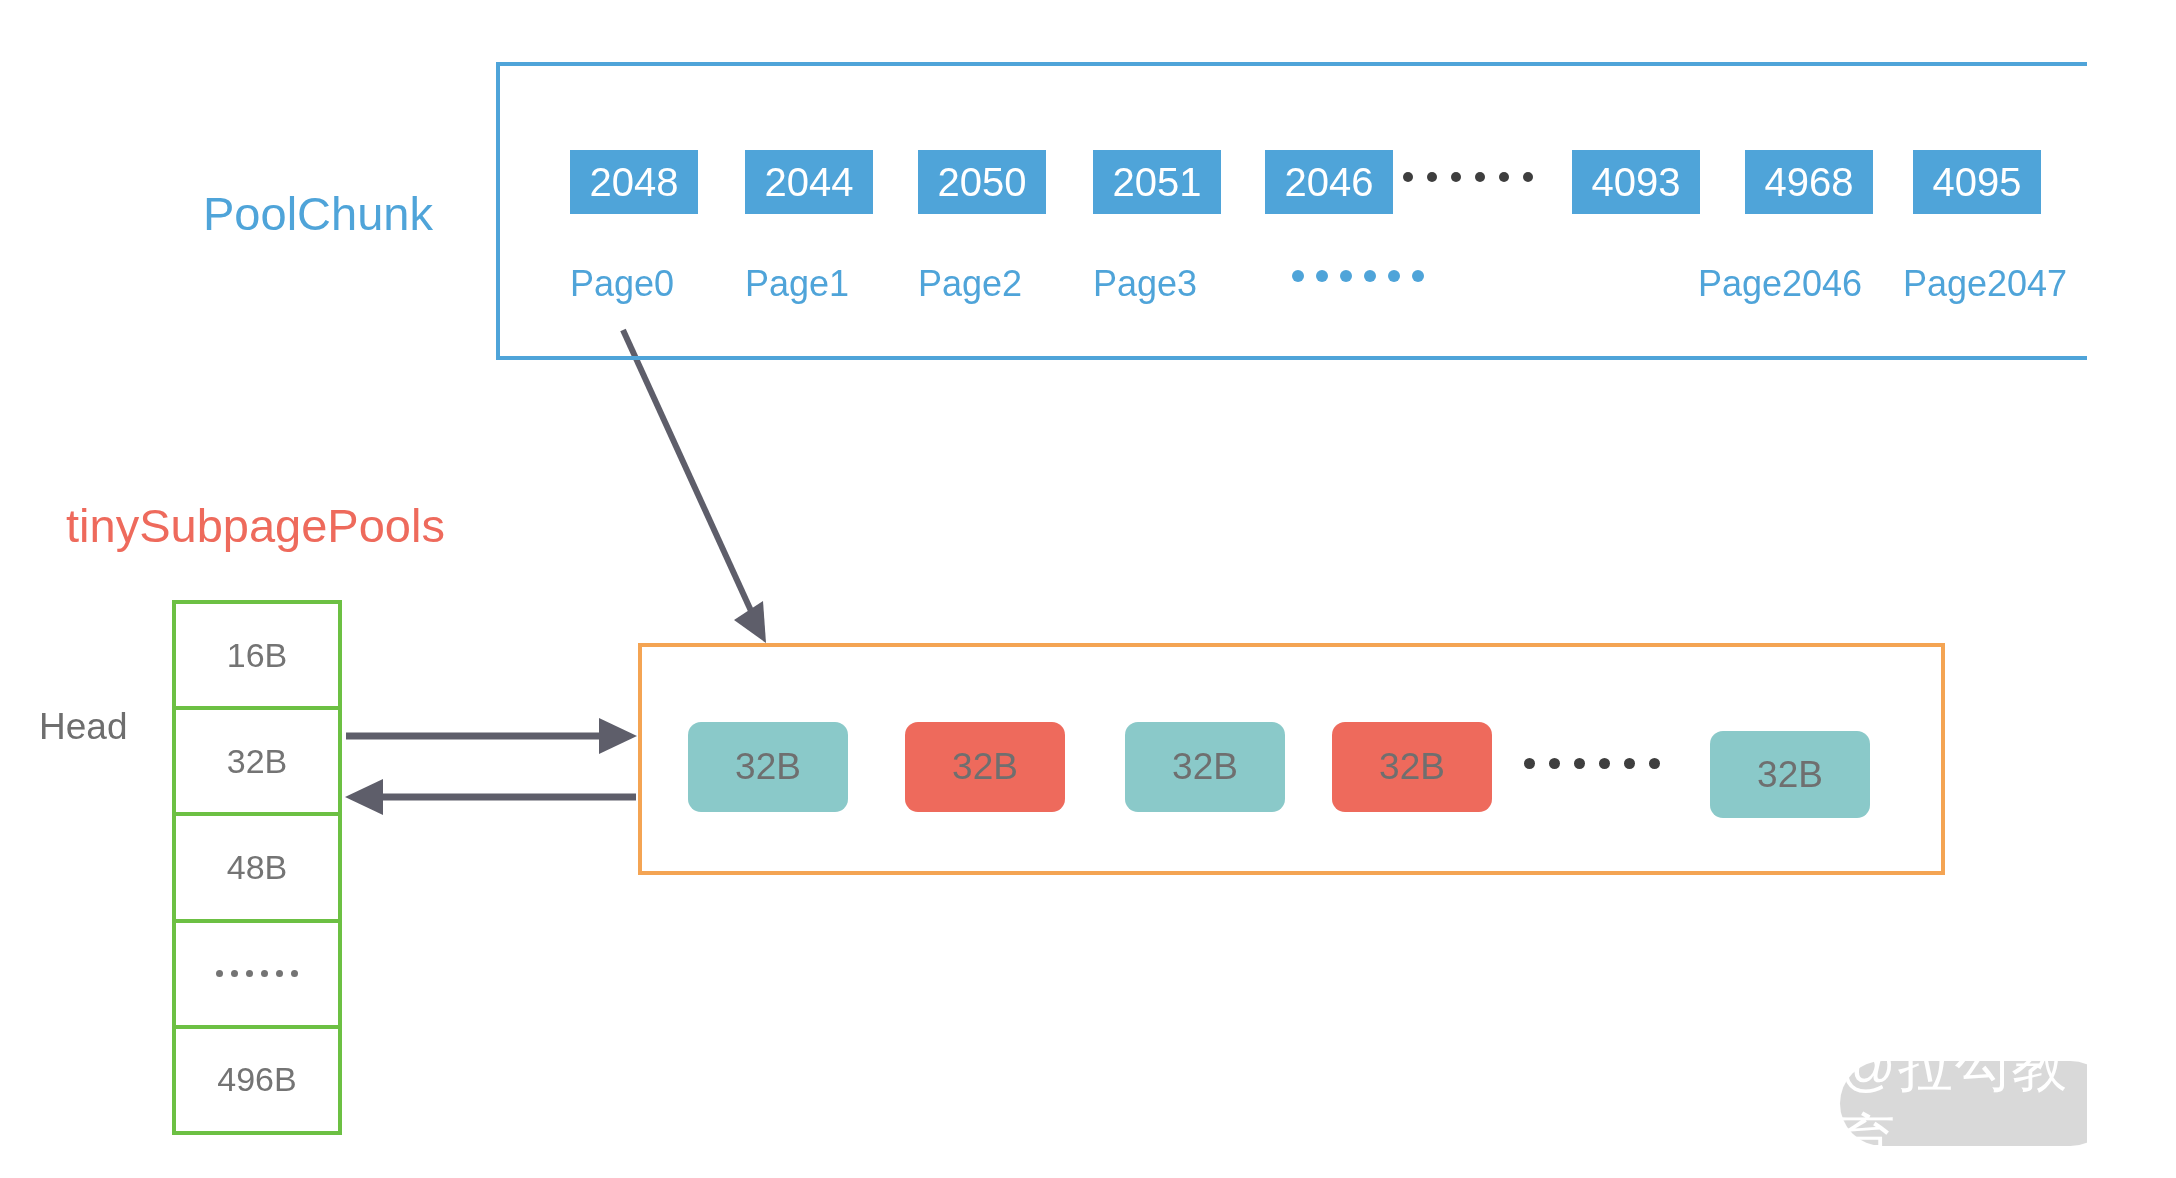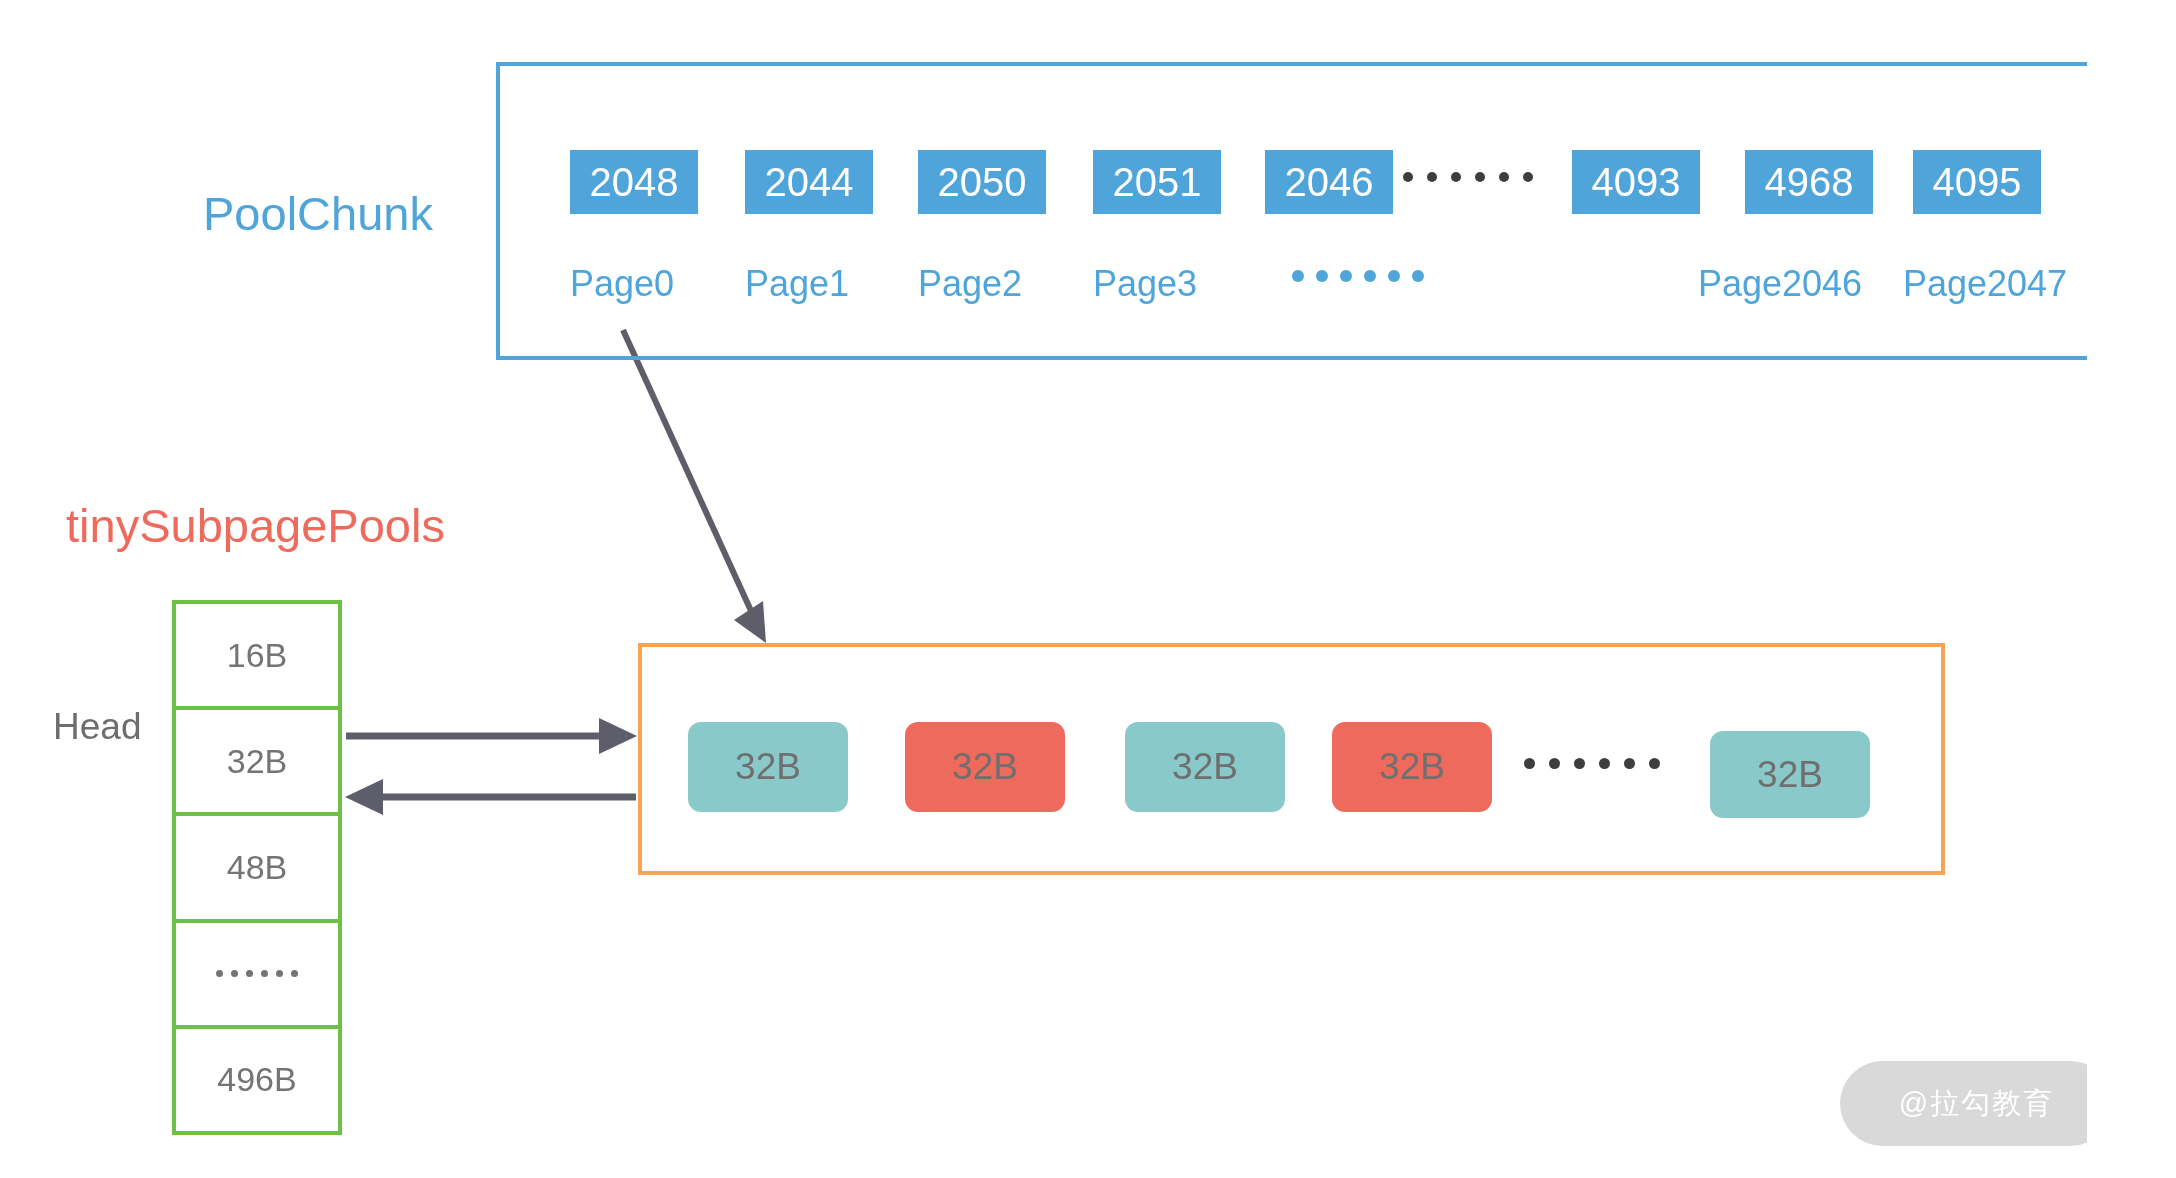--- a/index.html
+++ b/index.html
@@ -24,41 +24,41 @@
   
   .dots{position:absolute;display:flex;align-items:center;}
   .dots i{display:block;border-radius:50%;}
   .dots-top{left:1403px;top:172px;gap:14px;}   .dots-top i{width:10px;height:10px;background:var(--darkdot);}
   .dots-pages{left:1292px;top:270px;gap:12px;} .dots-pages i{width:12px;height:12px;background:var(--blue);}
   .dots-sub{left:1524px;top:758px;gap:14px;}   .dots-sub i{width:11px;height:11px;background:var(--darkdot);}
   .dots-row{position:static;gap:8px;}          .dots-row i{width:7px;height:7px;background:var(--celltext);}
 
   
   .tiny-label{position:absolute;left:66px;top:498px;font-size:47px;color:var(--coral);font-weight:500;}
-  .head-label{position:absolute;left:53px;top:706px;width:92px;font-size:37px;color:var(--gray);}
+  .head-label{position:absolute;left:39px;top:706px;width:92px;font-size:37px;color:var(--gray);}
   .tiny-table{position:absolute;left:172px;top:600px;width:170px;height:535px;
     border:4px solid var(--green);display:flex;flex-direction:column;background:#fff;}
   .trow{flex:1;display:flex;align-items:center;justify-content:center;
     border-bottom:4px solid var(--green);color:var(--celltext);font-size:34px;}
   .trow:last-child{border-bottom:none;}
 
   
   .subpage-label{position:absolute;left:864px;top:568px;width:320px;text-align:center;
     font-size:47px;color:var(--orange);font-weight:500;}
   .subpage-box{position:absolute;left:638px;top:643px;width:1307px;height:232px;border:4px solid var(--orange);}
   .sp-cell{position:absolute;top:722px;width:160px;height:90px;border-radius:13px;
     display:flex;align-items:center;justify-content:center;font-size:37px;color:#6F6F6F;}
   .sp-cell.free{background:var(--teal);}
   .sp-cell.used{background:var(--coral);}
   .sp-cell.last{top:731px;height:87px;}
 
   
   .watermark{position:absolute;left:1840px;top:1061px;width:273px;height:85px;border-radius:43px;
     background:rgba(185,185,185,0.55);display:flex;align-items:center;justify-content:center;
-    color:var(--white);font-size:29px;letter-spacing:2px;}
+    color:var(--white);font-size:55px;letter-spacing:2px;}
 </style>
 </head>
 <body>
 
 <div class="canvas">
 
   <svg class="arrows" width="2176" height="1178" viewBox="0 0 2176 1178">
     <g fill="var(--arrow)" stroke="var(--arrow)">
       <line x1="623" y1="330" x2="752" y2="613" stroke-width="6"></line>
       <polygon points="766,643 734,620 763,601" stroke="none"></polygon>

